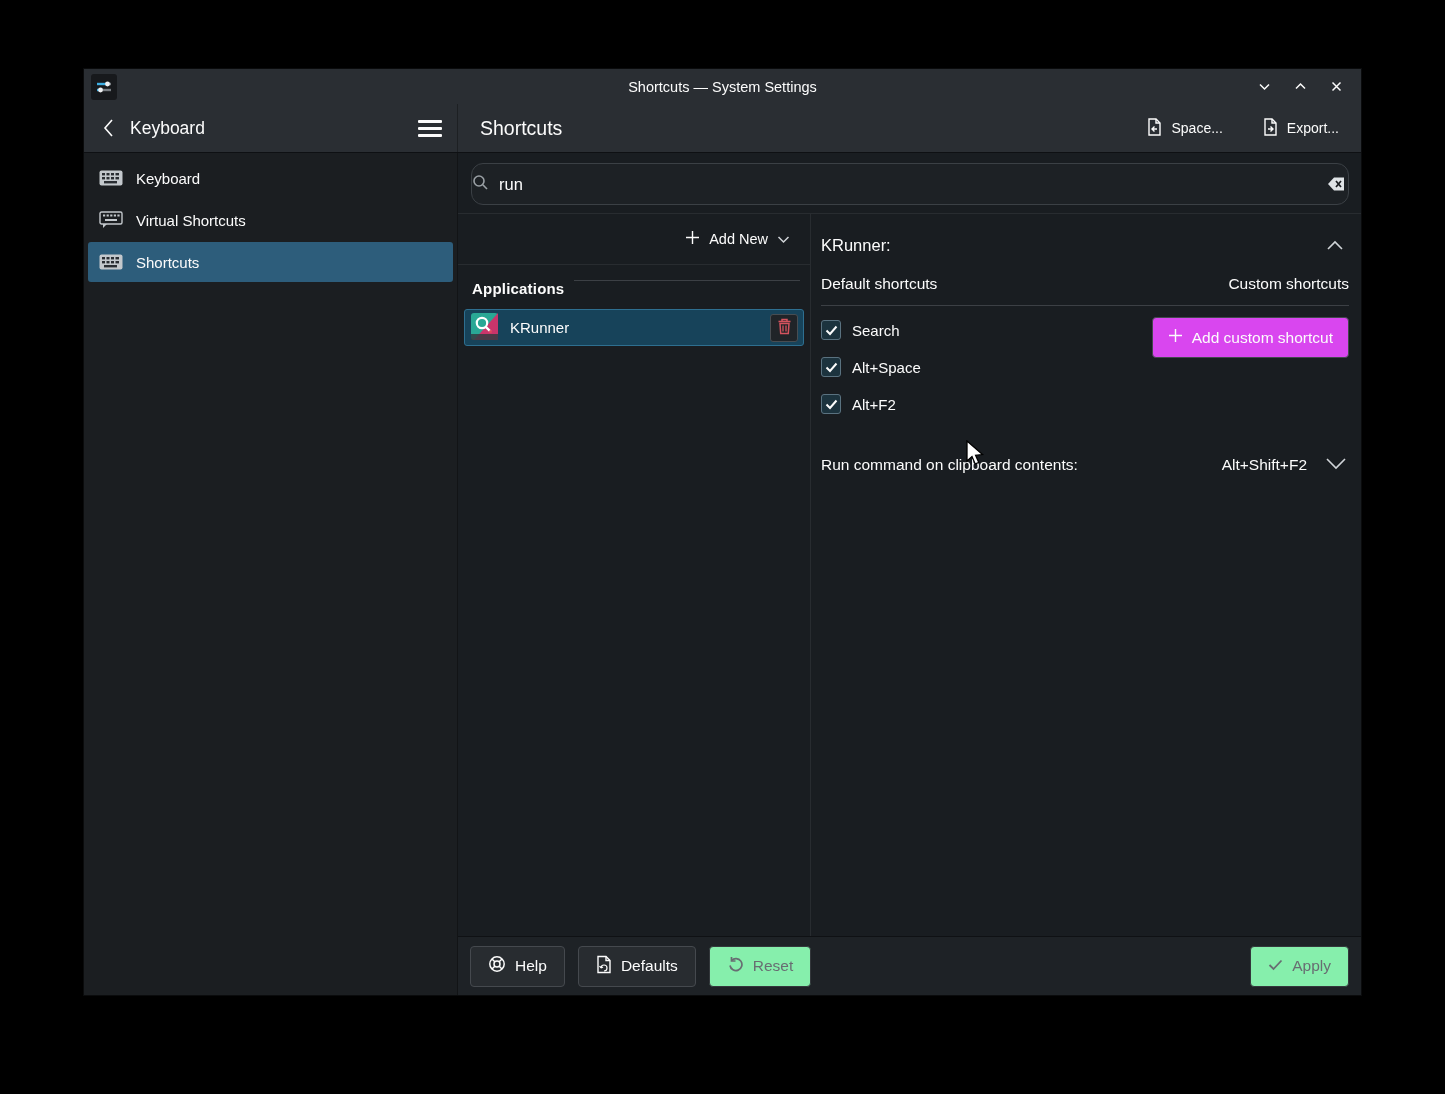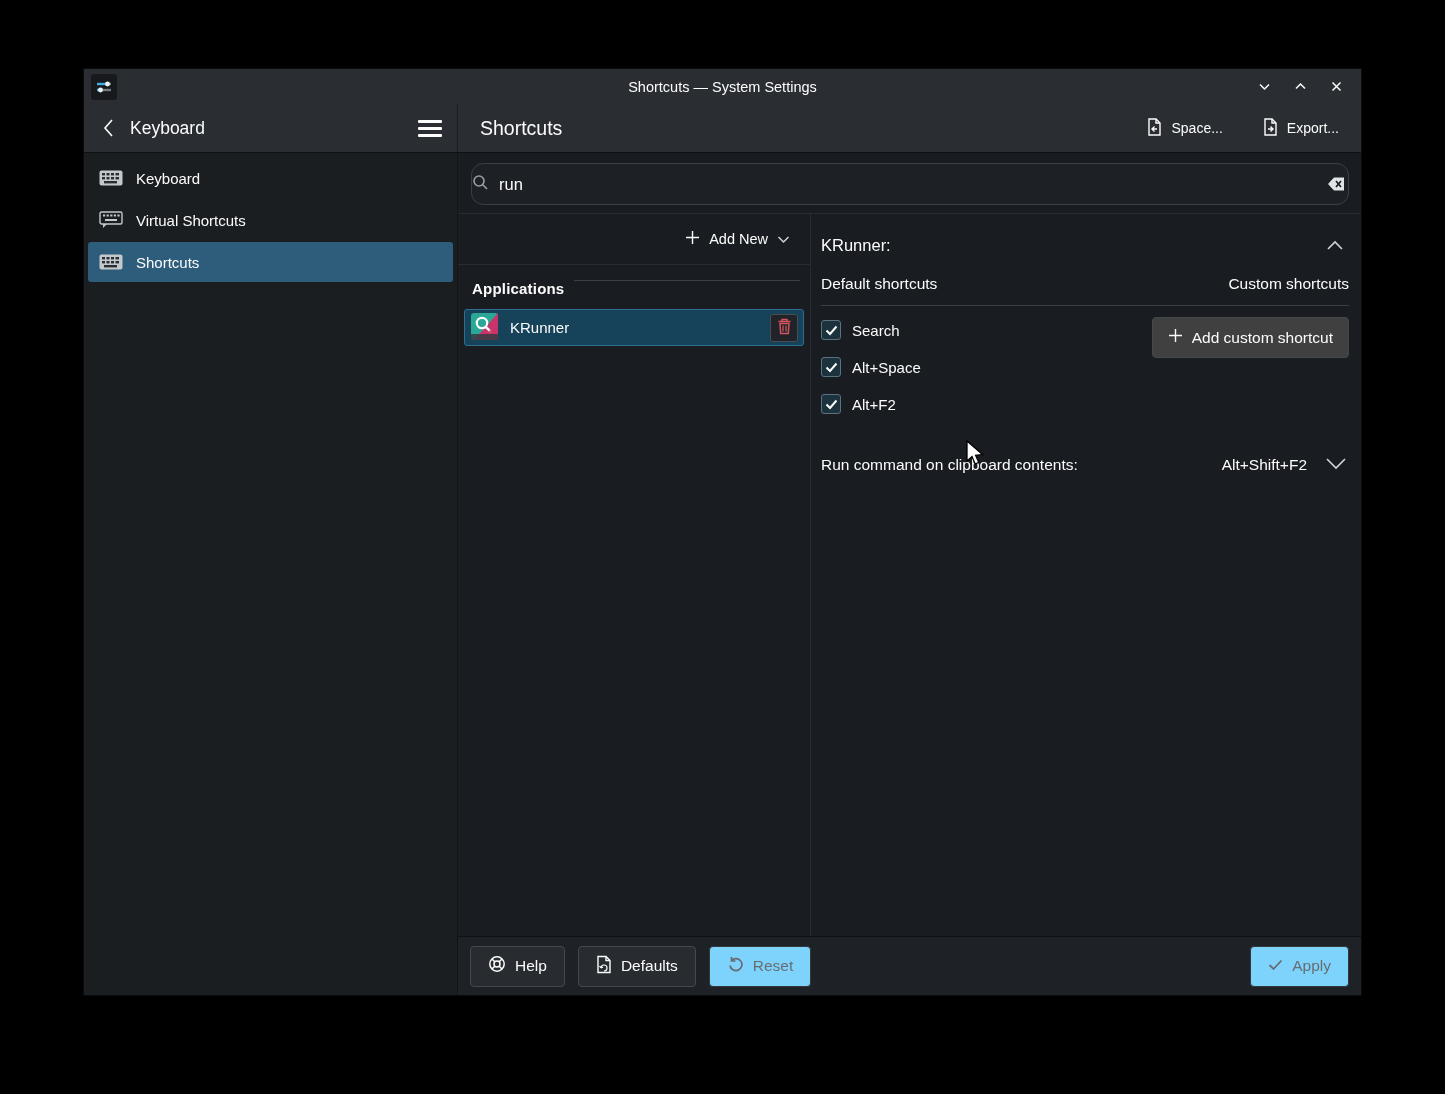--- a/index.html
+++ b/index.html
@@ -70,32 +70,32 @@
   .kr-title{color:#fcfcfc;font-size:16.5px;}
   .collapse-btn{margin-left:auto;width:28px;height:22px;display:flex;align-items:center;justify-content:center;}
   .cols-header{display:flex;align-items:baseline;margin-top:19px;padding-bottom:12px;border-bottom:1px solid #3c4045;}
   .col-lbl{color:#fcfcfc;font-size:15.5px;}
   .cols-header .right{margin-left:auto;}
   .shortcut-area{display:flex;margin-top:11px;align-items:flex-start;}
   .checks{flex:1;display:flex;flex-direction:column;gap:17px;padding-top:3px;text-align:center;}
   .check-row{display:flex;align-items:center;gap:11px;color:#fcfcfc;font-size:15px;}
   .checkbox{width:20px;height:20px;border:1px solid #5a7280;border-radius:3px;background:#1c333e;
             display:flex;align-items:center;justify-content:center;}
-  .add-custom-btn{height:41px;border:1px solid #43484d;border-radius:4px;background:#404040;
+  .add-custom-btn{height:41px;border:1px solid #43484d;border-radius:4px;background:#d946ef;
                   color:#fcfcfc;font-size:15.5px;display:flex;align-items:center;gap:9px;padding:12px 15px;}
   .clipboard-row{display:flex;align-items:center;margin-top:42px;padding-right:2px;}
   .clip-label{color:#fcfcfc;font-size:15.5px;}
   .clip-value{margin-left:auto;color:#fcfcfc;font-size:15.5px;margin-right:18px;}
 
   
   .footer{height:59px;border-top:1px solid #0f1114;background:#1e2226;display:flex;
           align-items:center;padding:0 12px;gap:13px;flex:0 0 auto;}
   .btn{height:41px;padding:8px 17px;background:#282c30;border:1px solid #45494e;border-radius:4px;
        color:#fcfcfc;font-size:15.5px;display:flex;align-items:center;gap:9px;}
-  .btn.disabled{background:#7dd3fc;border-color:#33373b;color:#686d72;}
+  .btn.disabled{background:#86efac;border-color:#33373b;color:#686d72;}
   .btn.apply{margin-left:auto;}
 
   .cursor{position:absolute;left:965px;top:440px;z-index:10;pointer-events:none;}
 </style>
 </head>
 <body>
 
 <div class="canvas">
   <div class="window">
 

